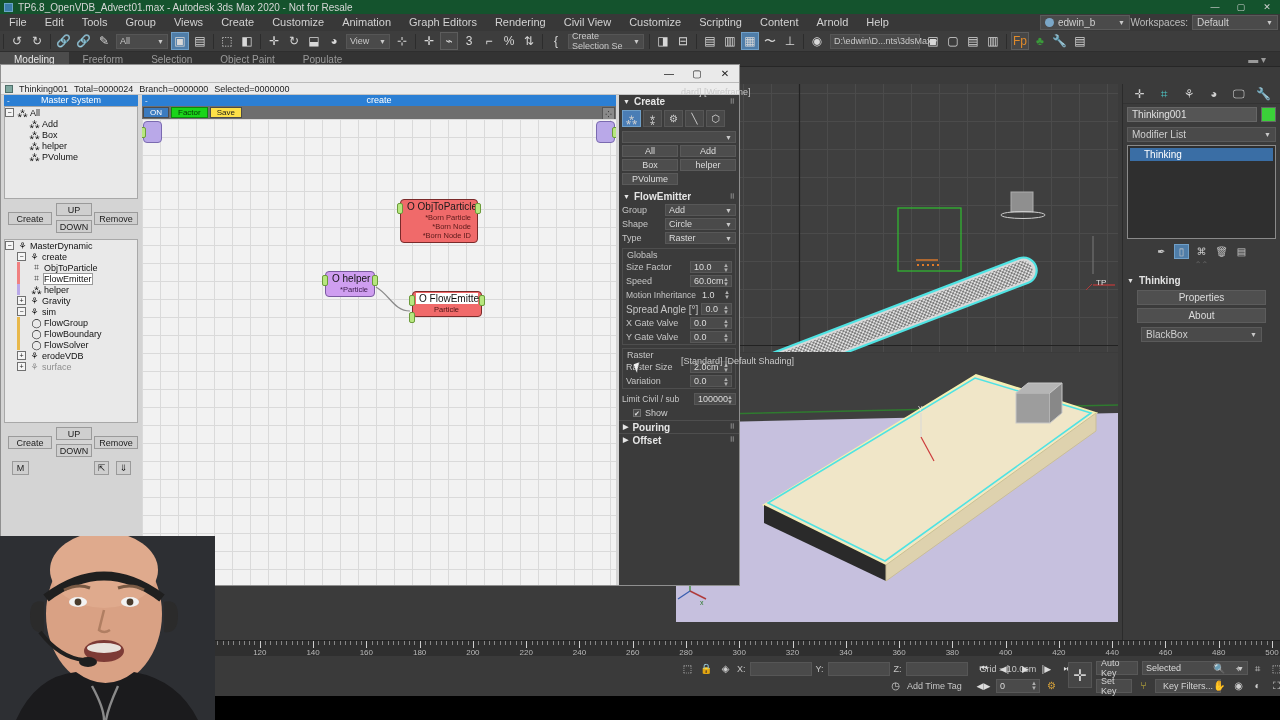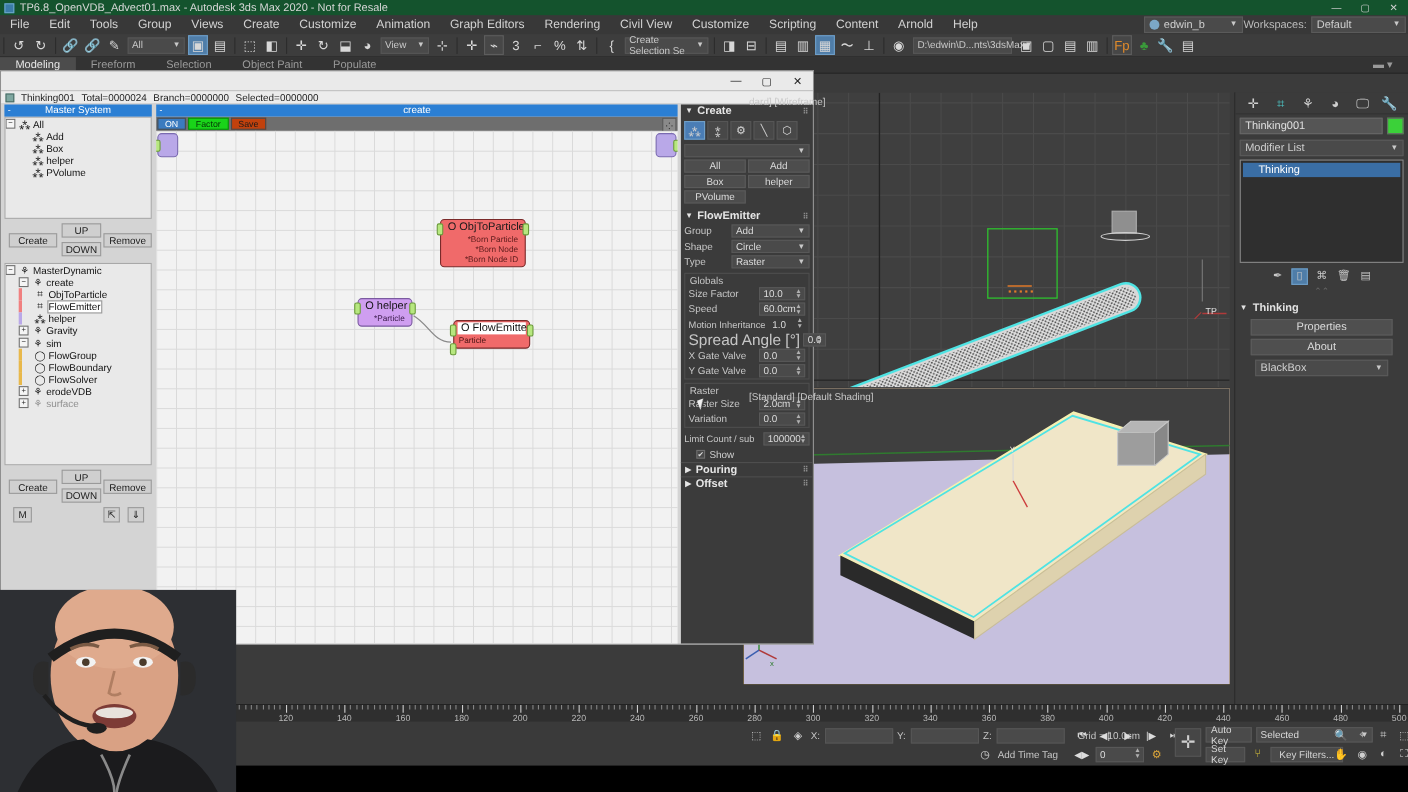--- a/index.html
+++ b/index.html
@@ -116,21 +116,21 @@
 
   
   .tp-editor { position:absolute; left:141px; top:0; right:123px; bottom:0; }
   .ne-hdr { height:11px; background:#2b7fd4; color:#fff; font-size:9px; text-align:center; line-height:11px; position:relative;}
   .ne-hdr .mini { position:absolute; left:3px; top:0; font-size:8px; }
   .ne-toolbar { height:13px; background:#6e6e6e; display:flex; align-items:center; gap:2px; padding:0 1px; }
   .ne-btn { height:11px; padding:0 6px; font-size:8px; display:flex; align-items:center; justify-content:center;
             border:1px solid #4a4a4a; }
   .ne-btn.on { background:#3b7bbf; color:#fff; }
   .ne-btn.valid { background:#19d419; color:#063306; border-color:#0a8a0a; }
-  .ne-btn.save { background:#c2410c; color:#1a1a1a; }
+  .ne-btn.save { background:#fde047; color:#1a1a1a; }
   .ne-corner { position:absolute; right:1px; top:12px; width:13px; height:13px; background:#8a8a8a;
                border:1px solid #555; display:flex; align-items:center; justify-content:center; font-size:8px; color:#111; }
   .ne-canvas { position:absolute; left:0; right:0; top:24px; bottom:0; background:#f2f2f2;
                background-image:linear-gradient(to right,#dadada 1px,transparent 1px),
                                 linear-gradient(to bottom,#dadada 1px,transparent 1px);
                background-size:18px 18px; overflow:hidden; }
   .tpnode { position:absolute; border:1px solid #7a2a2a; border-radius:4px; }
   .tpnode .nh { font-size:10px; padding:1px 6px; white-space:nowrap; }
   .tpnode .np { font-size:7.5px; padding:0 6px 0 10px; white-space:nowrap; }
   .port { position:absolute; width:6px; height:11px; background:#b7e77f; border:1px solid #6b9b3b; border-radius:2px; }
@@ -605,21 +605,21 @@
 
           <div class="tpnode" style="left:183px;top:152px;width:50px;background:#cf9ef0;border-color:#7a5aa0;">
             <div class="nh" style="color:#141414;">O helper</div>
             <div class="np" style="text-align:right;color:#3a1a4a;padding-bottom:2px;">*Particle</div>
             <div class="port" style="left:-4px;top:3px;"></div>
             <div class="port" style="right:-4px;top:3px;"></div>
           </div>
 
           <div class="tpnode" style="left:270px;top:172px;width:70px;background:#f06a6a;">
             <div class="nh" style="background:#fff;color:#111;margin:1px 3px;padding:0 3px;">O FlowEmitter</div>
-            <div class="np" style="color:#4a1414;padding:0 3px 2px 4px;">Particle</div>
+            <div class="np" style="color:#4a1414;padding:0 3px 2px 21px;">Particle</div>
             <div class="port" style="left:-4px;top:3px;"></div>
             <div class="port" style="left:-4px;top:20px;"></div>
             <div class="port" style="right:-4px;top:3px;"></div>
           </div>
         </div>
       </div>
 
       <div class="tp-params">
         <div class="pr-roll-hdr">
           <span class="tri">▼</span>
@@ -699,21 +699,21 @@
             <div class="pr-lbl" style="flex:1;font-size:8.5px;">Motion Inheritance</div>
             <div class="pr-field" style="width:42px;border:none;background:transparent;">
               <span>1.0</span>
               <span class="spin">
                   <span>▲</span>
                   <span>▼</span>
                 </span>
             </div>
           </div>
           <div class="pr-row">
-            <div class="pr-lbl" style="flex:1;font-size:14px;">Spread Angle [°]</div>
+            <div class="pr-lbl" style="flex:1;font-size:10px;">Spread Angle [°]</div>
             <div class="pr-field" style="width:42px;">
               <span>0.0</span>
               <span class="spin">
                   <span>▲</span>
                   <span>▼</span>
                 </span>
             </div>
           </div>
           <div class="pr-row">
             <div class="pr-lbl" style="flex:1;">X Gate Valve</div>
@@ -756,21 +756,21 @@
               <span>0.0</span>
               <span class="spin">
                   <span>▲</span>
                   <span>▼</span>
                 </span>
             </div>
           </div>
         </div>
 
         <div class="pr-row" style="margin-top:2px;">
-          <div class="pr-lbl" style="flex:1;font-size:8.5px;">Limit Count / sub</div>
+          <div class="pr-lbl" style="flex:1;font-size:8.5px;">Limit Civil / sub</div>
           <div class="pr-field" style="width:42px;">
             <span>100000</span>
             <span class="spin">
                 <span>▲</span>
                 <span>▼</span>
               </span>
           </div>
         </div>
 
         <div class="pr-check">

